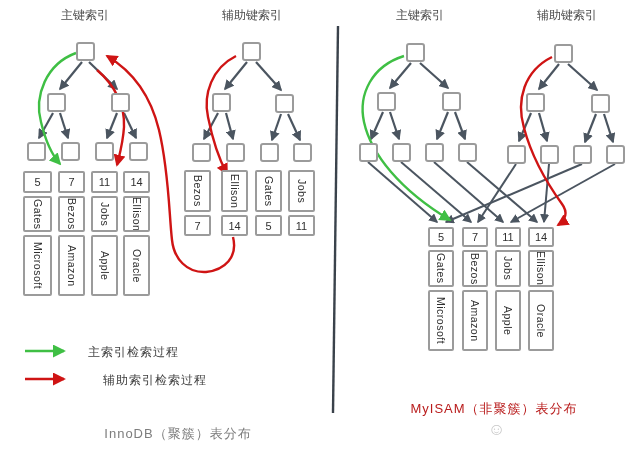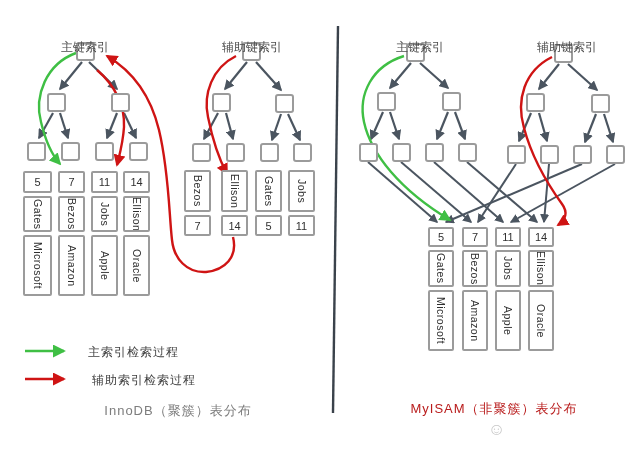--- a/index.html
+++ b/index.html
@@ -1,21 +1,21 @@
 <!DOCTYPE html>
 <html><head>
 <meta charset="utf-8">
 <style>
   html,body{margin:0;padding:0;background:#fff;}
   .stage{
     position:relative;width:633px;height:461px;background:#ffffff;overflow:hidden;
     font-family:"Liberation Sans","DejaVu Sans",sans-serif;
   }
   .stage svg{position:absolute;left:0;top:0;}
-  .label{position:absolute;color:#4c4c4c;font-size:12px;white-space:nowrap;transform:translateX(-50%);margin-top:32px;}
+  .label{position:absolute;color:#4c4c4c;font-size:12px;white-space:nowrap;transform:translateX(-50%);}
   .caption{position:absolute;color:#b91c1c;font-size:13px;white-space:nowrap;transform:translateX(-50%);letter-spacing:1px;}
   .legend-label{position:absolute;color:#404040;font-size:12px;white-space:nowrap;letter-spacing:1px;}
   .col{position:absolute;display:flex;flex-direction:column;gap:3px;}
   .cell{
     box-sizing:border-box;border:2px solid #9b9b9b;border-radius:2px;background:#fff;
     display:flex;align-items:center;justify-content:center;color:#2f2f2f;overflow:hidden;
   }
   .key{font-size:11px;}
   .vert{writing-mode:vertical-rl;font-size:10.5px;letter-spacing:0.5px;line-height:1;}
   .watermark{position:absolute;display:flex;align-items:center;gap:4px;color:#c2c2c2;font-size:14px;letter-spacing:1px;}
@@ -193,22 +193,22 @@
     <div class="cell vert" style="height:37px;">Jobs</div>
     <div class="cell vert" style="height:61px;">Apple</div>
   </div>
   <div class="col" style="left:528px;top:227px;width:26px;">
     <div class="cell key" style="height:20px;">14</div>
     <div class="cell vert" style="height:37px;">Ellison</div>
     <div class="cell vert" style="height:61px;">Oracle</div>
   </div>
 
   <div class="legend-label" style="left:88px;top:344px;">主索引检索过程</div>
-  <div class="legend-label" style="left:92px;top:372px;">辅助索引检索过程</div>
-
-  <div class="caption" style="left:178px;top:402px;color:#7d7d7d;">InnoDB（聚簇）表分布</div>
+  <div class="legend-label" style="left:103px;top:372px;">辅助索引检索过程</div>
+
+  <div class="caption" style="left:178px;top:425px;color:#7d7d7d;">InnoDB（聚簇）表分布</div>
   <div class="caption" style="left:494px;top:400px;">MyISAM（非聚簇）表分布</div>
 
   <div class="watermark" style="left:488px;top:421px;">
     <span class="wicon">☺</span>
   </div>
 
 </div>
 
 </body></html>

